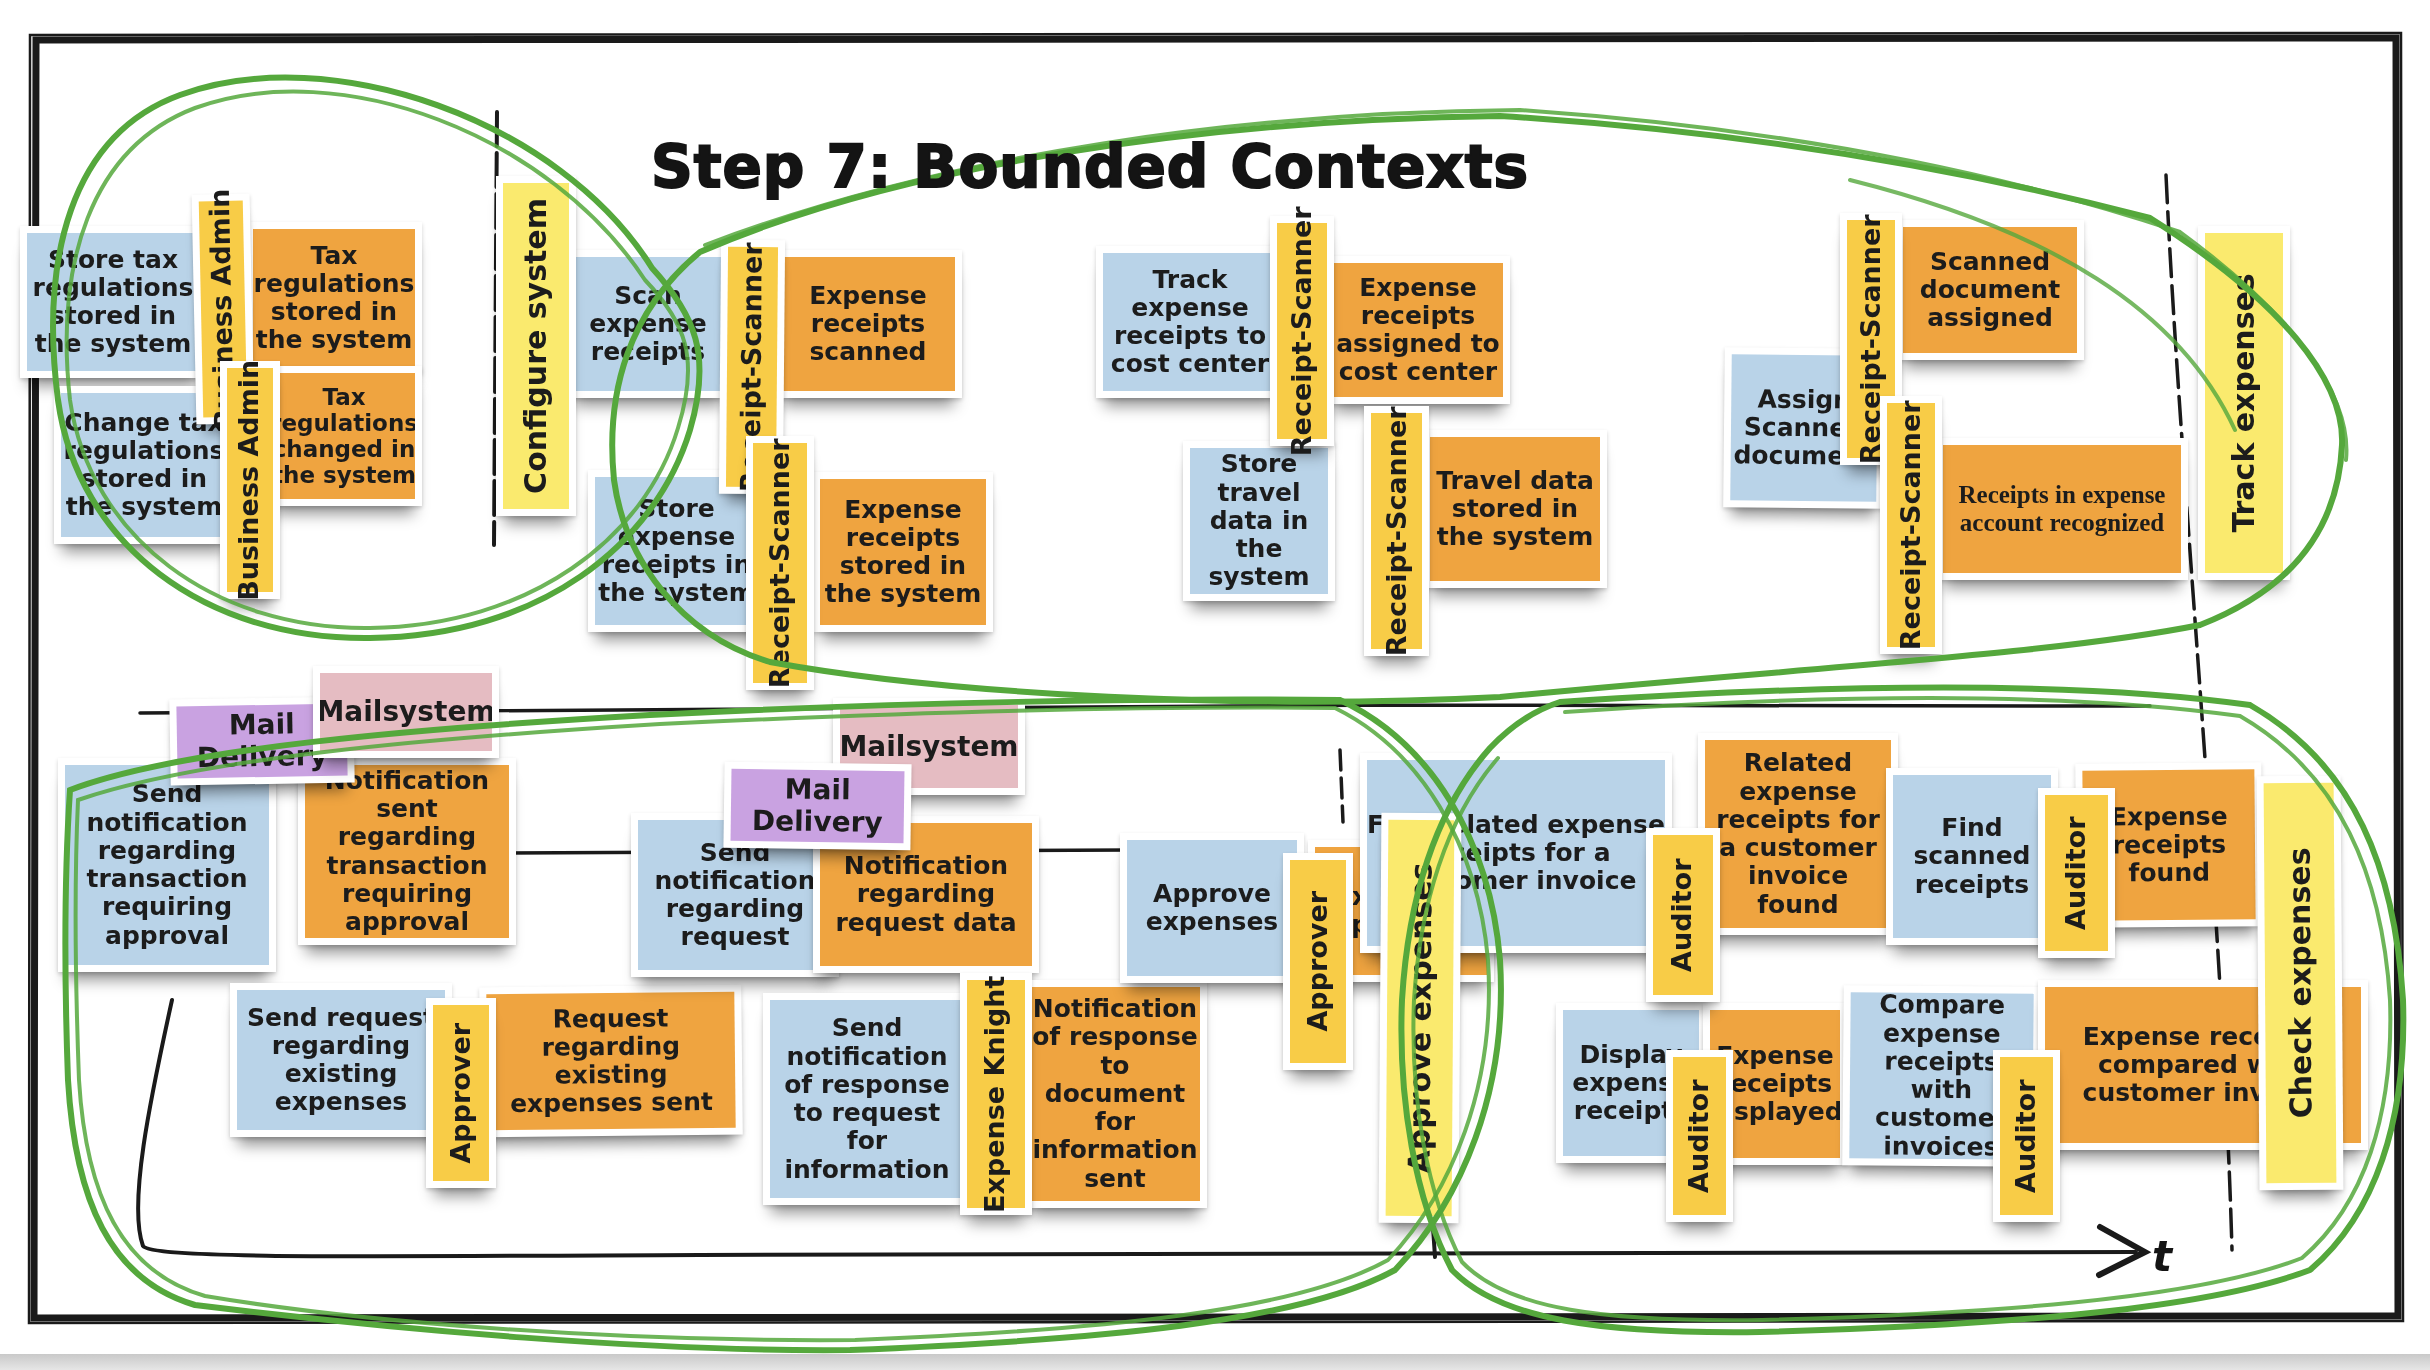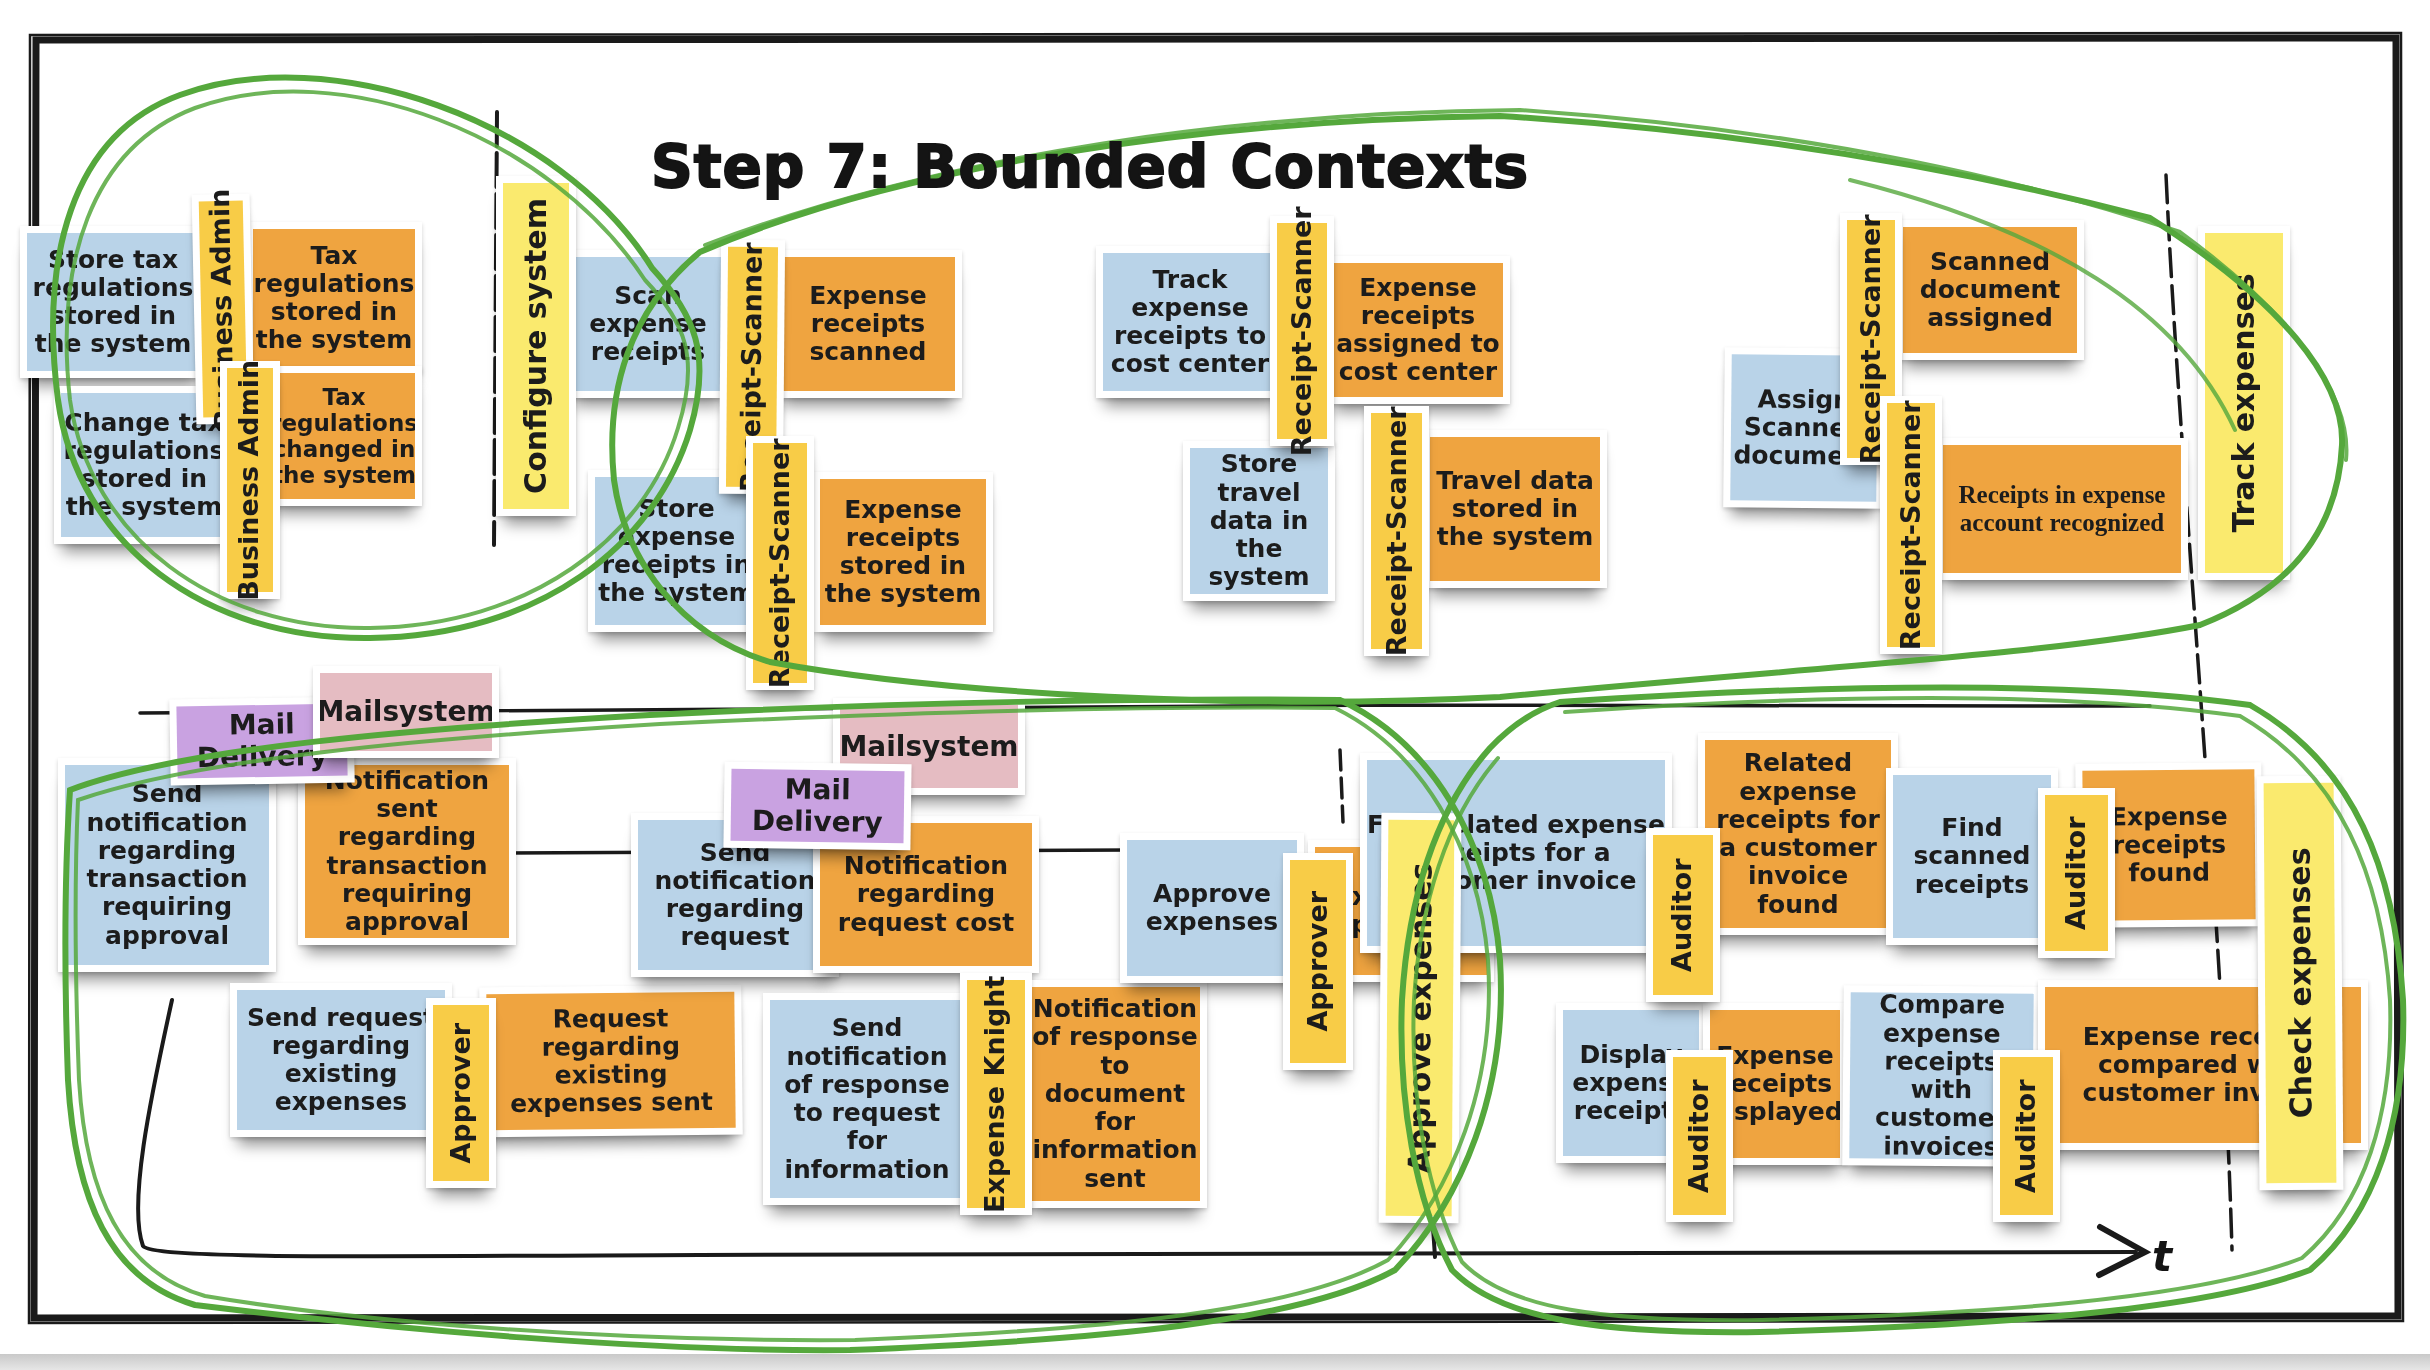--- a/index.html
+++ b/index.html
@@ -149,21 +149,21 @@
           <span class="txt">Request regarding existing expenses sent</span>
         </div>
       </div>
       <div class="note command" style="left: 603px; top: 813px; width: 208px; height: 164px; margin-left: 28px;">
         <div class="face">
           <span class="txt">Send notification regarding request</span>
         </div>
       </div>
       <div class="note event" style="left: 813px; top: 816px; width: 226px; height: 157px;">
         <div class="face">
-          <span class="txt">Notification regarding request cost</span>
+          <span class="txt">Notification regarding request data</span>
         </div>
       </div>
       <div class="note system" style="left: 833px; top: 698px; width: 192px; height: 97px;">
         <div class="face">
           <span class="txt">Mailsystem</span>
         </div>
       </div>
       <div class="note policy" style="left: 724px; top: 763px; width: 187px; height: 86px; transform: rotate(0.8deg);">
         <div class="face">
           <span class="txt">Mail Delivery</span>

